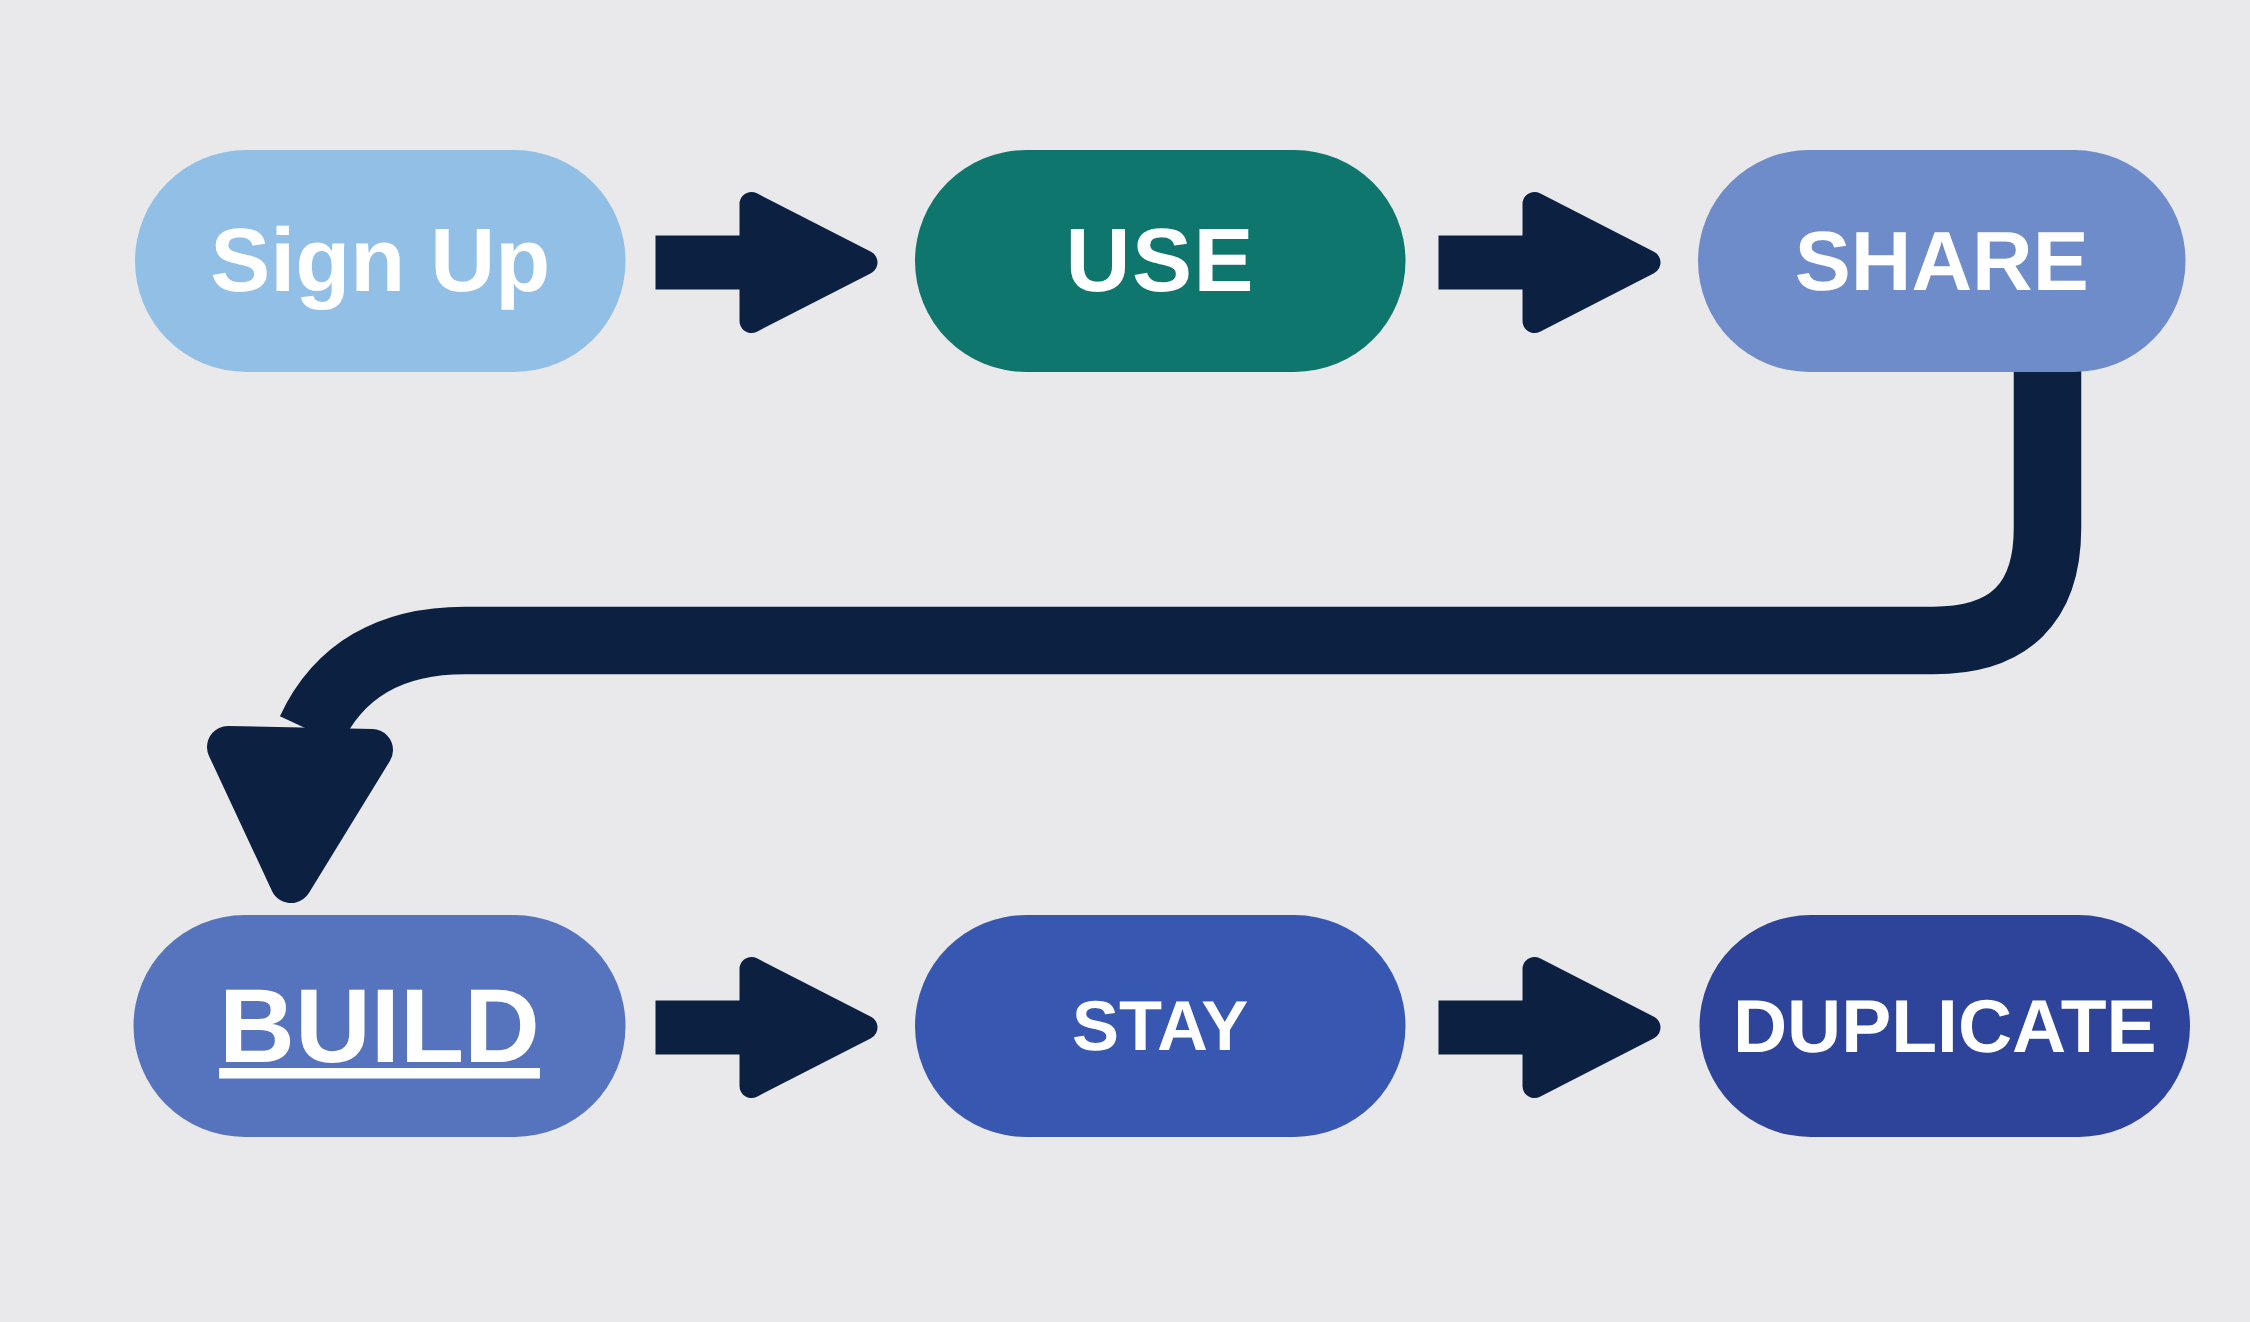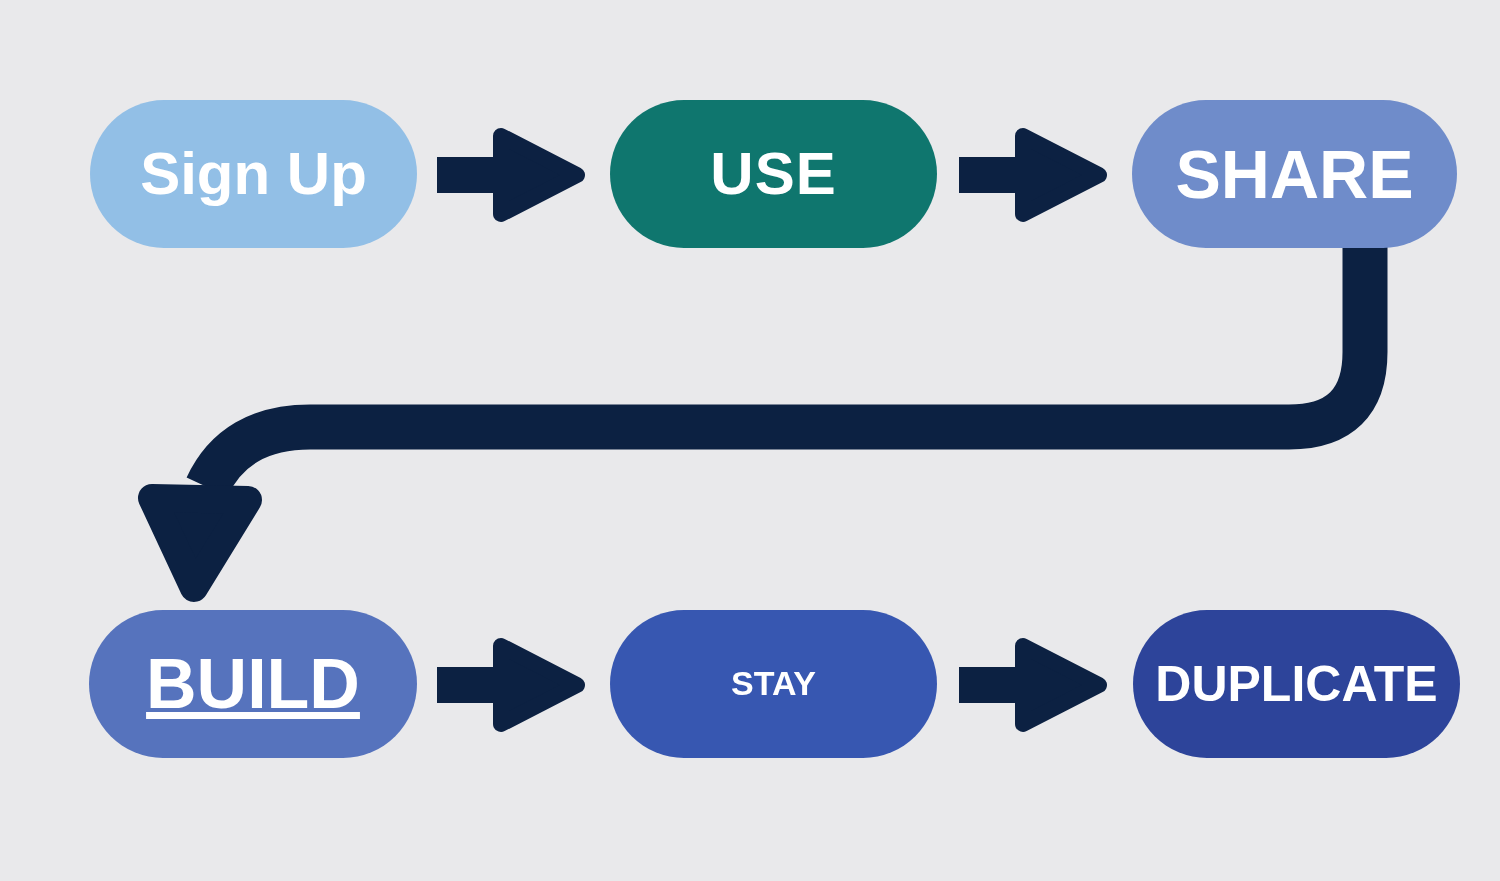--- a/index.html
+++ b/index.html
@@ -46,23 +46,23 @@
     justify-content: center;
     color: var(--node-text-color, #ffffff);
     font-weight: bold;
     text-align: center;
     z-index: 1;
     line-height: 1;
   }
   .pill-label { display: block; }
   #pill-sign-up   { left: 90px;   top: 100px; width: 327px; font-size: 60px; }
   #pill-use       { left: 610px;  top: 100px; width: 327px; font-size: 60px; letter-spacing: 1px; }
-  #pill-share     { left: 1132px; top: 100px; width: 325px; font-size: 68px; }
+  #pill-share     { left: 1132px; top: 100px; width: 325px; font-size: 56px; }
   #pill-build     { left: 89px;   top: 610px; width: 328px; font-size: 70px; }
-  #pill-stay      { left: 610px;  top: 610px; width: 327px; font-size: 34px; line-height: 1.05; }
+  #pill-stay      { left: 610px;  top: 610px; width: 327px; font-size: 47px; line-height: 1.05; }
   #pill-duplicate { left: 1133px; top: 610px; width: 327px; font-size: 50px; }
   .arrow-svg {
     position: absolute;
     width: 155px;
     height: 106px;
     z-index: 1;
   }
   #arrow-0 { left: 435px; top: 122px; }
   #arrow-1 { left: 957px; top: 122px; }
   #arrow-3 { left: 435px; top: 632px; }

